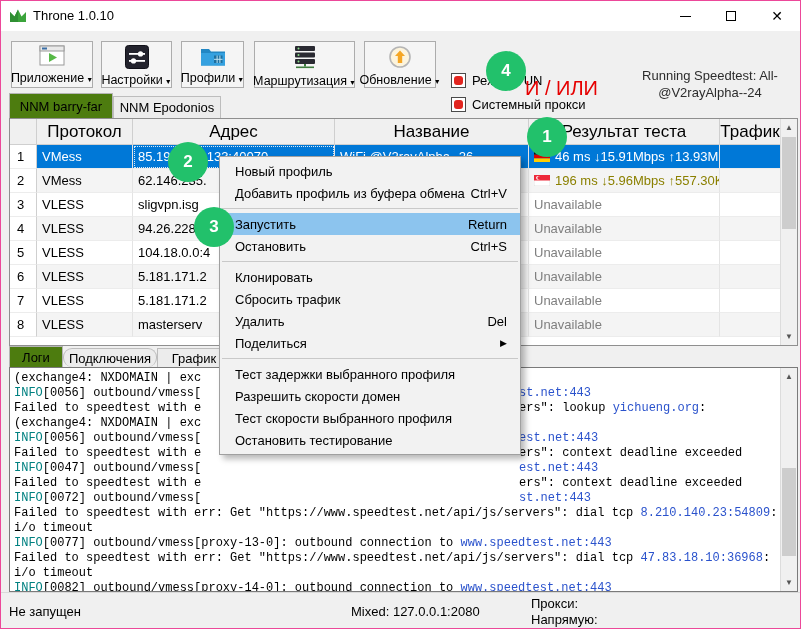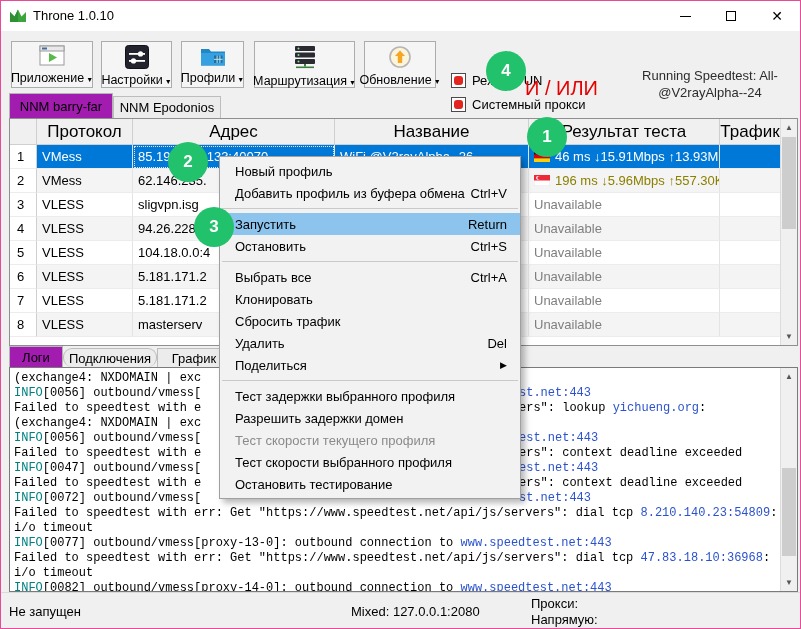--- a/index.html
+++ b/index.html
@@ -26,21 +26,21 @@
   .chkbox i{display:block;width:9px;height:9px;background:#e2251f;border-radius:3px}
   .chklbl{font-size:13px;color:#000;white-space:nowrap}
   .andor{position:absolute;left:524px;top:46px;font-size:20px;font-weight:normal;color:#e60000;white-space:nowrap}
   .spdblock{position:absolute;left:620px;top:36px;width:178px;text-align:center;font-size:13px;color:#2c2c2c;line-height:17px}
   .spdspeeds{font-size:13px;margin-top:15px;white-space:nowrap}
   .dl{color:#3d9ff0}.ul{color:#6cc96a}
 
   
   .ptabs{position:absolute;left:0;top:92px;width:799px;height:25px}
   .ptab{position:absolute;bottom:0;font-size:13px;color:#000;display:flex;align-items:center;justify-content:center;cursor:pointer}
-  .ptab.active{background:#a21caf;border:1px solid #b5b5b5;border-bottom:none;height:25px;z-index:2}
+  .ptab.active{background:#4d7c0f;border:1px solid #b5b5b5;border-bottom:none;height:25px;z-index:2}
   .ptab.inactive{background:#ececec;border:1px solid #bdbdbd;border-bottom:none;height:22px}
 
   
   .table{position:absolute;left:8px;top:117px;width:789px;height:228px;background:#fff;border:1px solid #8f8f8f}
   .thead{position:absolute;left:0;top:0;width:770px;height:26px;background:#f0f0f0;display:flex}
   .th{font-size:17px;color:#000;display:flex;align-items:center;justify-content:center;border-right:1px solid #cfcfcf;border-bottom:1px solid #cfcfcf;height:26px;cursor:pointer}
   .trow{position:absolute;left:0;width:770px;height:24px;display:flex;cursor:pointer}
   .td{height:24px;display:flex;align-items:center;padding-left:5px;font-size:13px;color:#000;border-right:1px solid #e4e4e4;border-bottom:1px solid #ececec;overflow:hidden;white-space:nowrap}
   .td.num{padding-left:7px;border-right:1px solid #cfcfcf;background:#fff}
   .trow.even .td:not(.num){background:#f4f4f4}
@@ -350,46 +350,39 @@
       <div class="mitem hl">
         <span class="mlabel">Запустить</span>
         <span class="mshort">Return</span>
       </div>
       <div class="mitem">
         <span class="mlabel">Остановить</span>
         <span class="mshort">Ctrl+S</span>
       </div>
       <div class="msep"></div>
       <div class="mitem">
-        <span class="mlabel">Выбрать все</span>
-        <span class="mshort">Ctrl+A</span>
-      </div>
-      <div class="mitem">
         <span class="mlabel">Клонировать</span>
       </div>
       <div class="mitem">
         <span class="mlabel">Сбросить трафик</span>
       </div>
       <div class="mitem">
         <span class="mlabel">Удалить</span>
         <span class="mshort">Del</span>
       </div>
       <div class="mitem">
         <span class="mlabel">Поделиться</span>
         <span class="marrow">▶</span>
       </div>
       <div class="msep"></div>
       <div class="mitem">
         <span class="mlabel">Тест задержки выбранного профиля</span>
       </div>
       <div class="mitem">
-        <span class="mlabel">Разрешить задержки домен</span>
-      </div>
-      <div class="mitem dis">
-        <span class="mlabel">Тест скорости текущего профиля</span>
+        <span class="mlabel">Разрешить скорости домен</span>
       </div>
       <div class="mitem">
         <span class="mlabel">Тест скорости выбранного профиля</span>
       </div>
       <div class="mitem">
         <span class="mlabel">Остановить тестирование</span>
       </div>
     </div>
 
   <div id="annotations">

